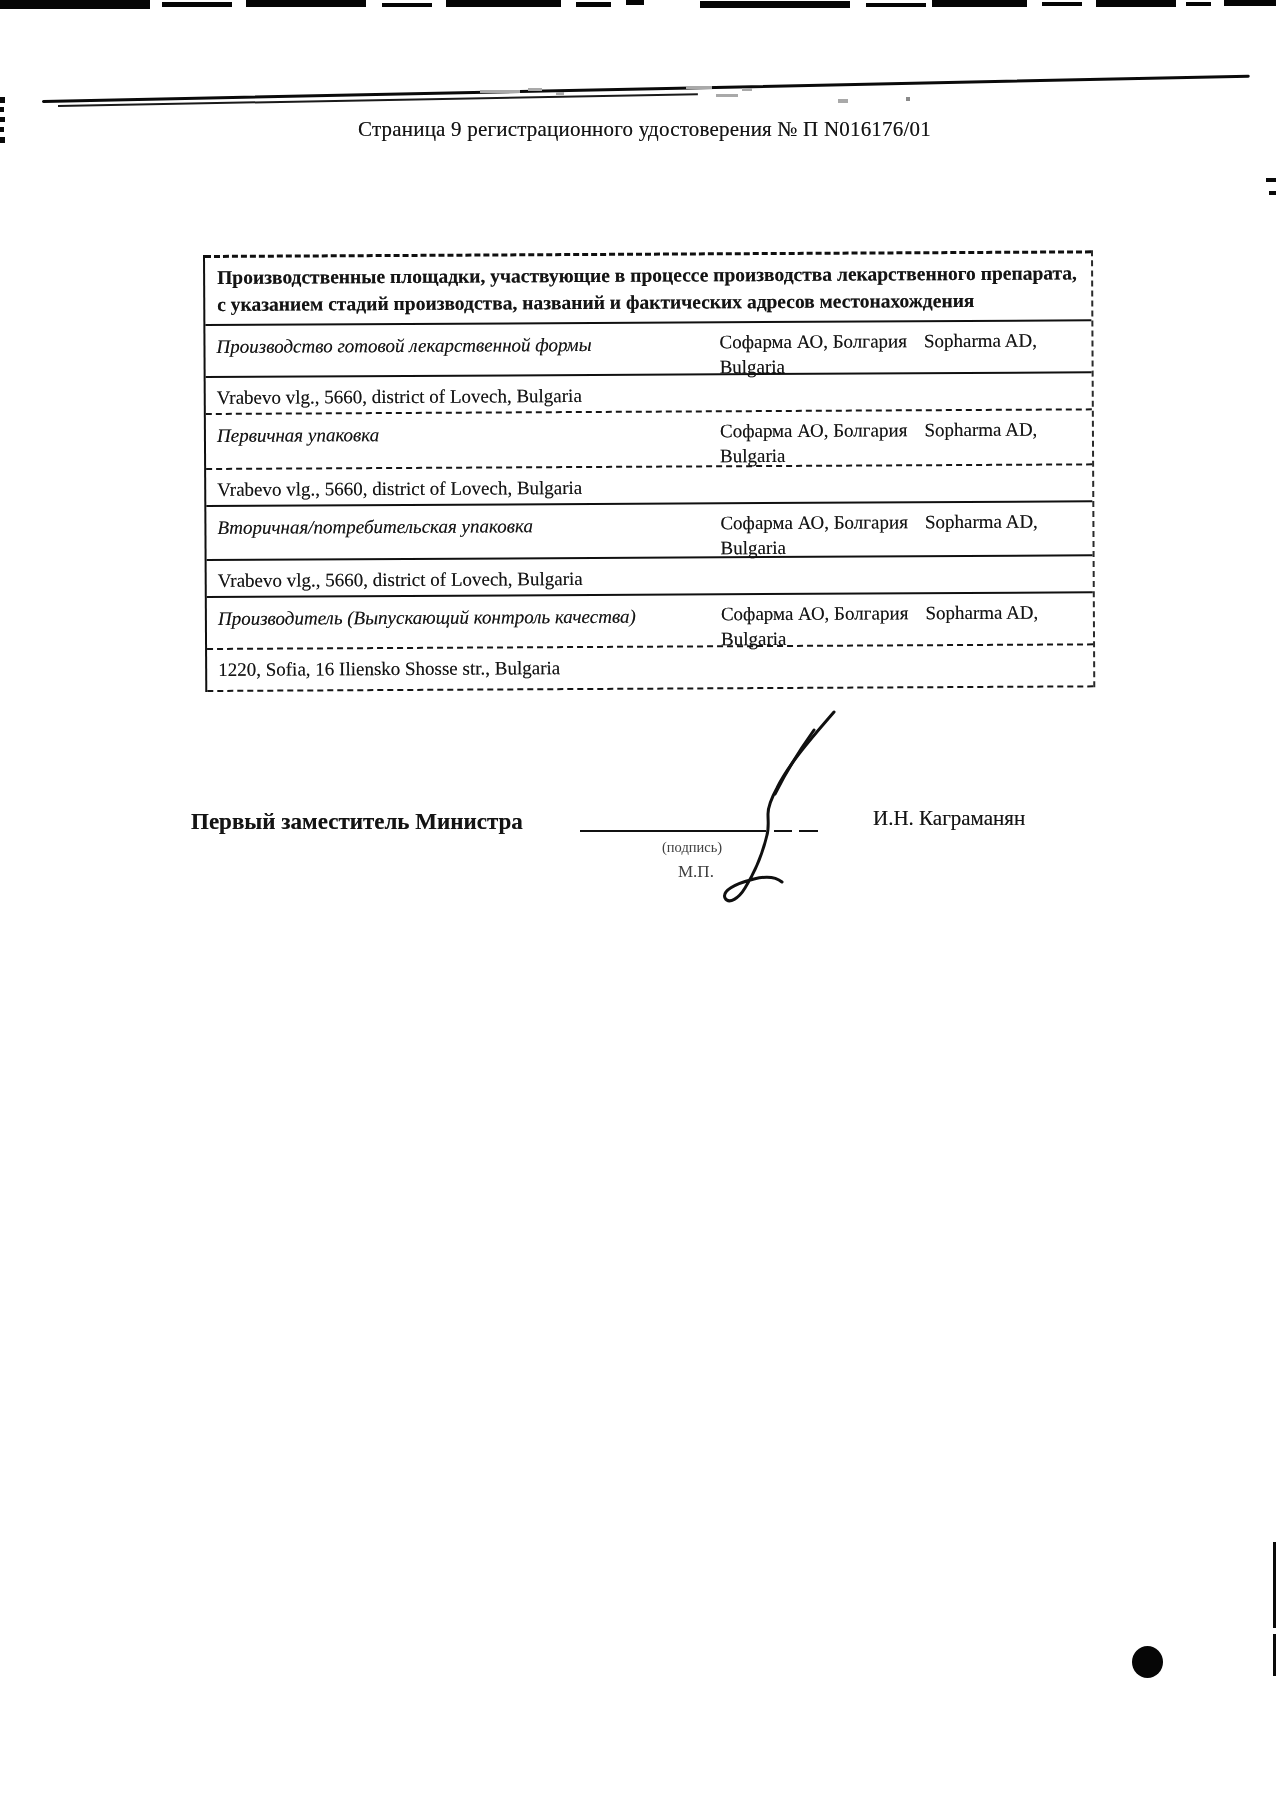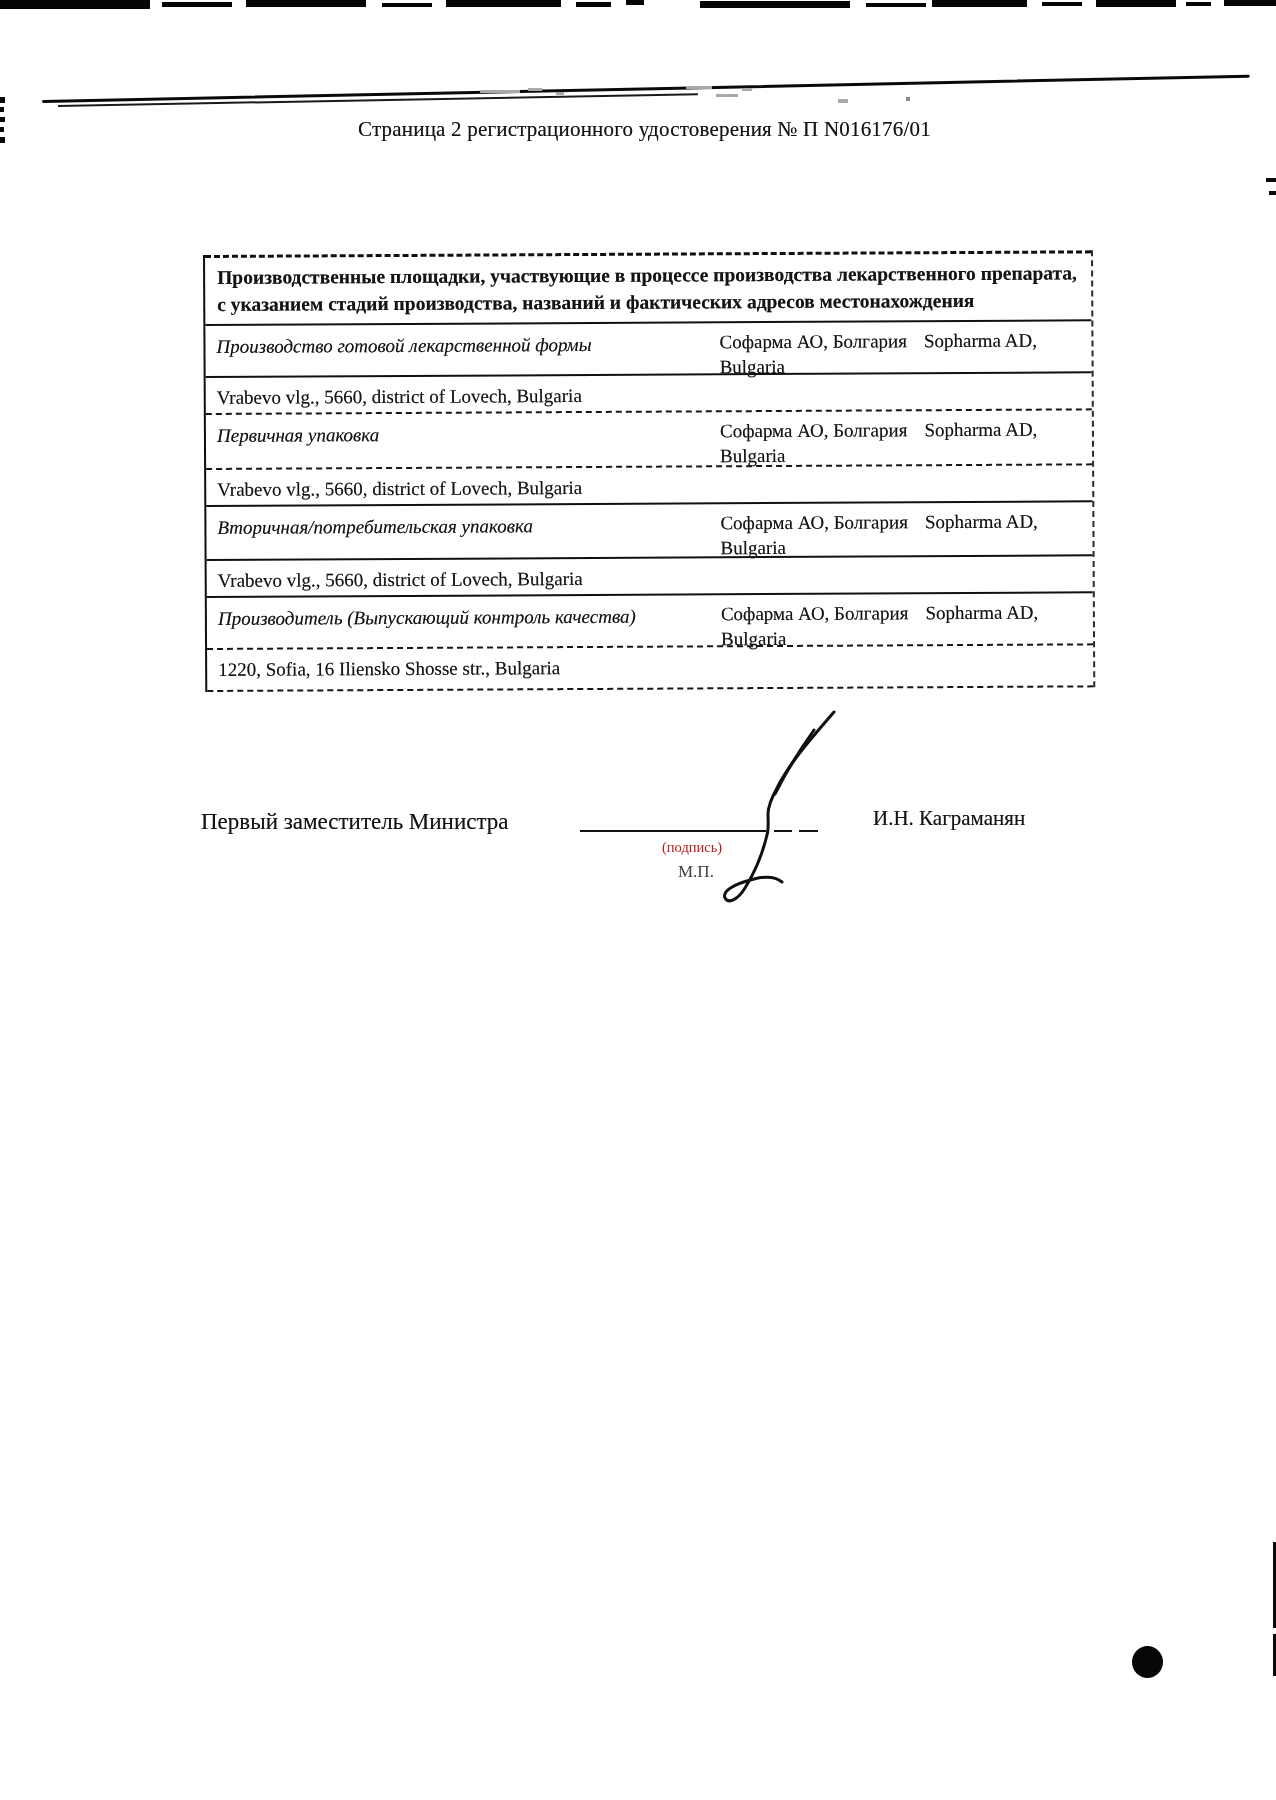--- a/index.html
+++ b/index.html
@@ -62,29 +62,29 @@
     line-height:1.34;text-shadow:0 0 .4px rgba(0,0,0,.5);
   }
   .manu-cell .en{margin-left:17px;}
   .addr-cell{
     position:absolute;left:11px;top:7px;width:860px;
     text-shadow:0 0 .5px rgba(0,0,0,.5);
   }
 
   
   .sig-title{
-    left:201px;top:809px;font-size:23px;font-weight:normal;
+    left:191px;top:809px;font-size:23px;font-weight:bold;
     text-shadow:0 0 .4px rgba(0,0,0,.5);
   }
   .sig-name{
     left:873px;top:806px;font-size:21px;font-weight:normal;
     text-shadow:0 0 .4px rgba(0,0,0,.5);
   }
   .sig-line{position:absolute;top:830px;height:2.2px;background:#111;}
-  .sig-caption{left:662px;top:839px;font-size:14.5px;color:#b91c1c;}
+  .sig-caption{left:662px;top:839px;font-size:14.5px;color:#404040;}
   .seal-mark{left:678px;top:862px;font-size:17px;color:#404040;}
   .sig-svg{position:absolute;left:703px;top:700px;width:152px;height:216px;}
 
   .punch-dot{
     position:absolute;left:1132px;top:1646px;width:31px;height:32px;
     background:#060606;border-radius:50%;
   }
 </style>
 </head>
 <body>
@@ -127,21 +127,21 @@
   <div class="noise" style="left:480px;top:90px;width:40px;height:3px;"></div>
   <div class="noise" style="left:528px;top:88px;width:14px;height:3px;"></div>
   <div class="noise" style="left:556px;top:92px;width:8px;height:3px;"></div>
   <div class="noise" style="left:686px;top:86px;width:26px;height:3px;"></div>
   <div class="noise" style="left:716px;top:94px;width:22px;height:3px;"></div>
   <div class="noise" style="left:742px;top:88px;width:10px;height:3px;"></div>
   <div class="noise" style="left:838px;top:99px;width:10px;height:4px;"></div>
   <div class="noise" style="left:906px;top:97px;width:4px;height:4px;background:#8a8a8a;"></div>
 </div>
 
-<div class="txt page-title">Страница 2 регистрационного удостоверения № П N016176/01</div>
+<div class="txt page-title">Страница 9 регистрационного удостоверения № П N016176/01</div>
 
 <div class="reg-table">
 
   <div class="t-row t-header b-solid">Производственные площадки, участвующие в процессе производства лекарственного препарата, с указанием стадий производства, названий и фактических адресов местонахождения</div>
 
   <div class="t-row h-stage1 b-solid">
     <div class="stage-cell">Производство готовой лекарственной формы</div>
     <div class="manu-cell"><span>Софарма АО, Болгария</span><span class="en">Sopharma AD, Bulgaria</span></div>
   </div>
   <div class="t-row h-addr b-dash">

